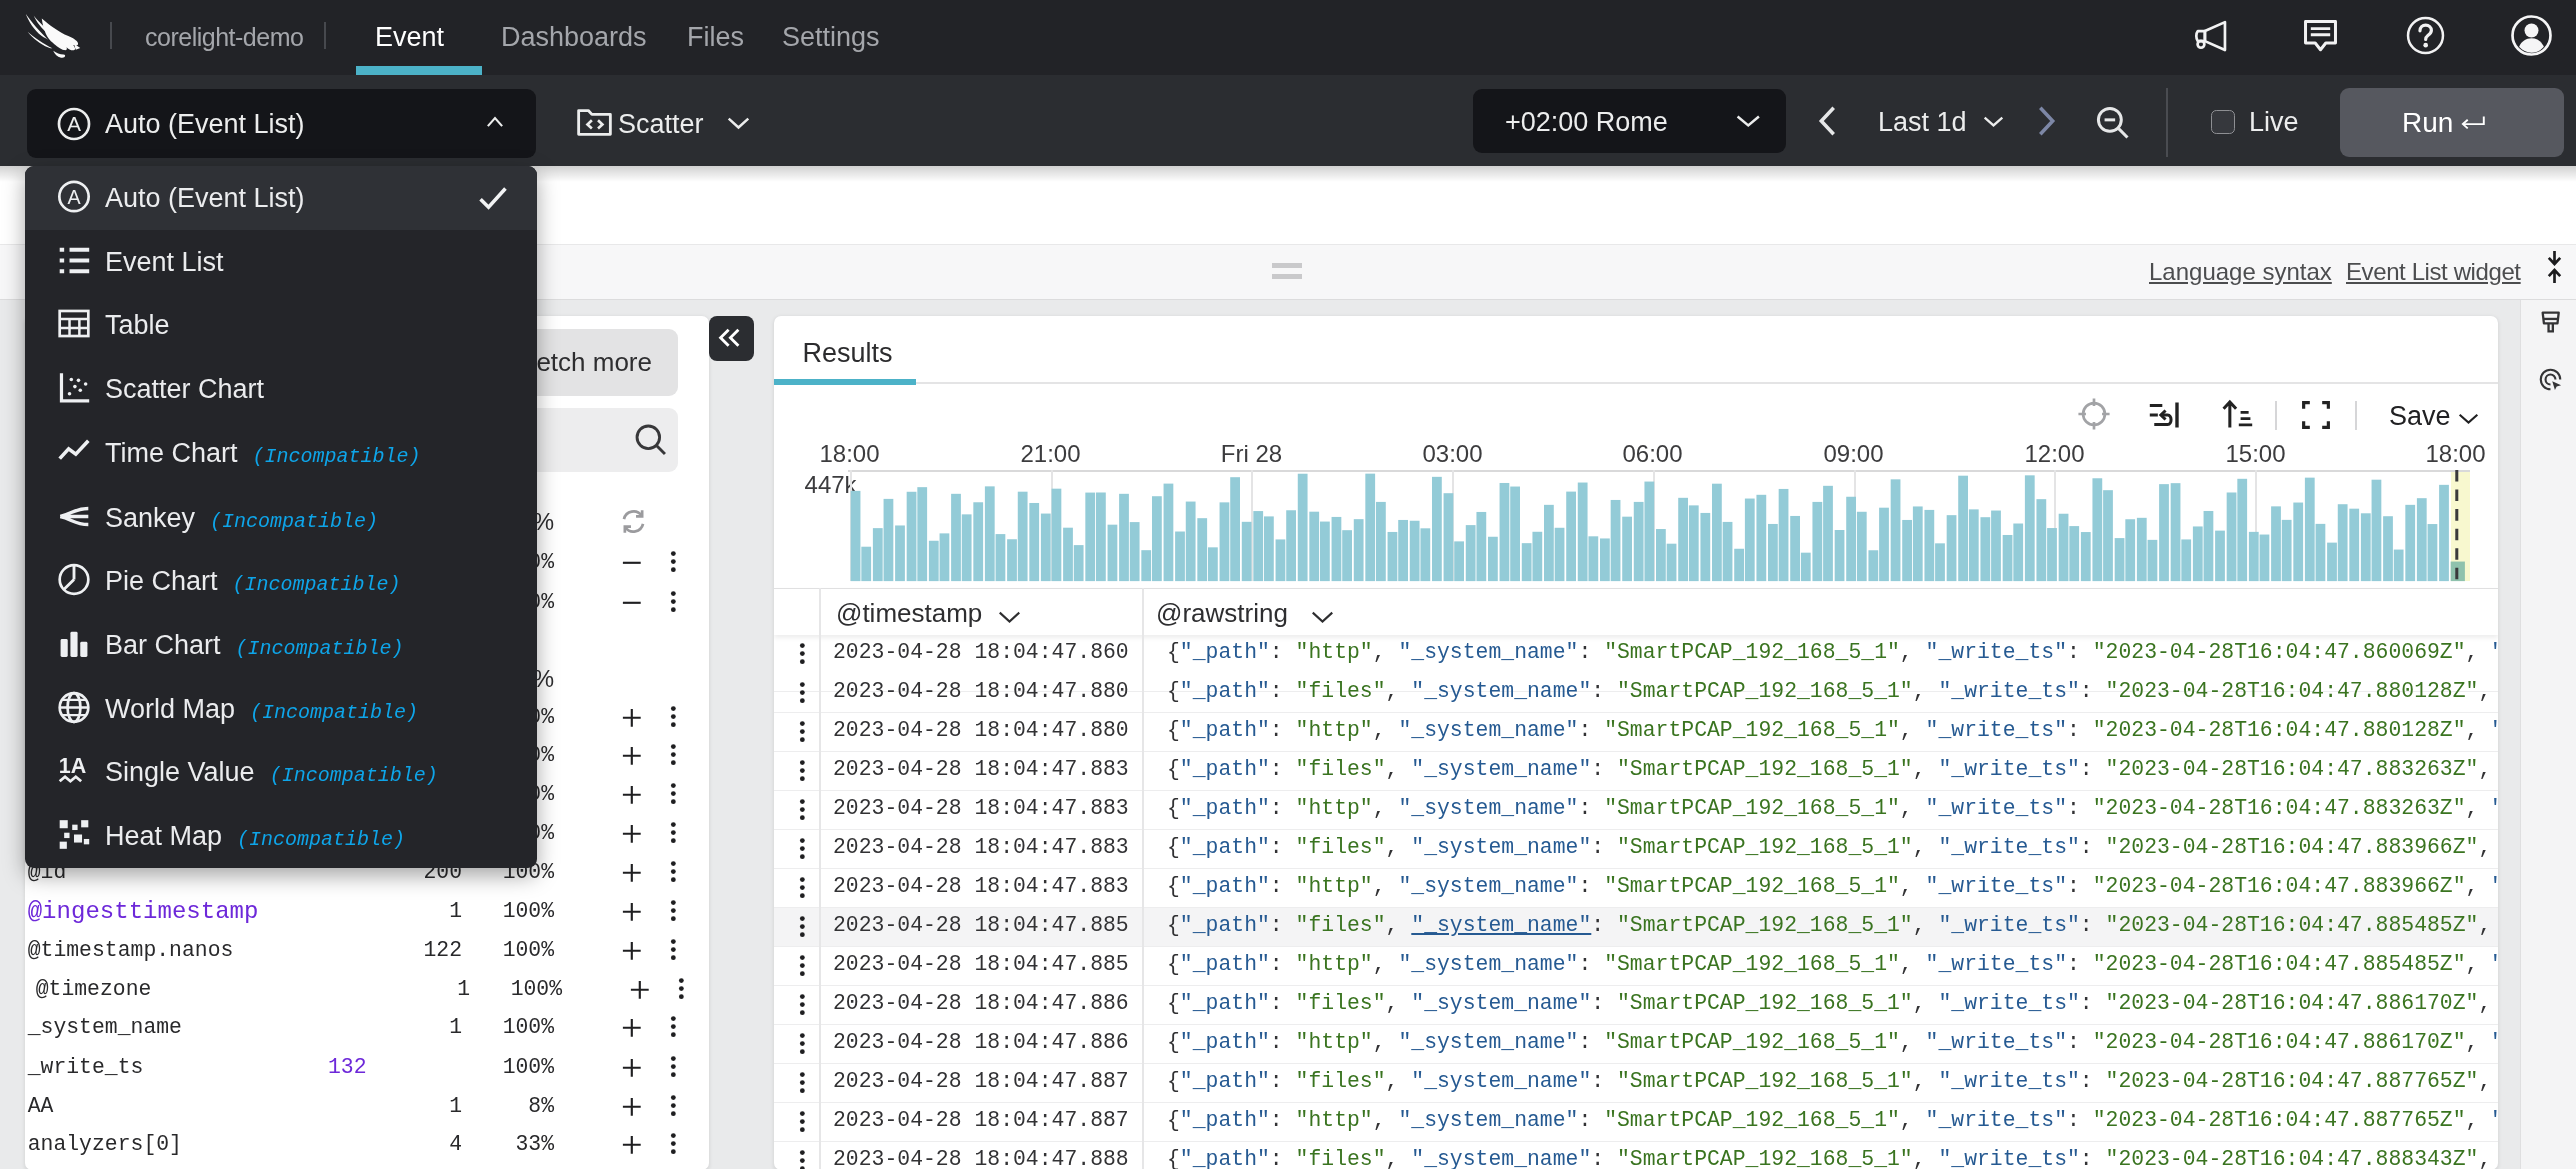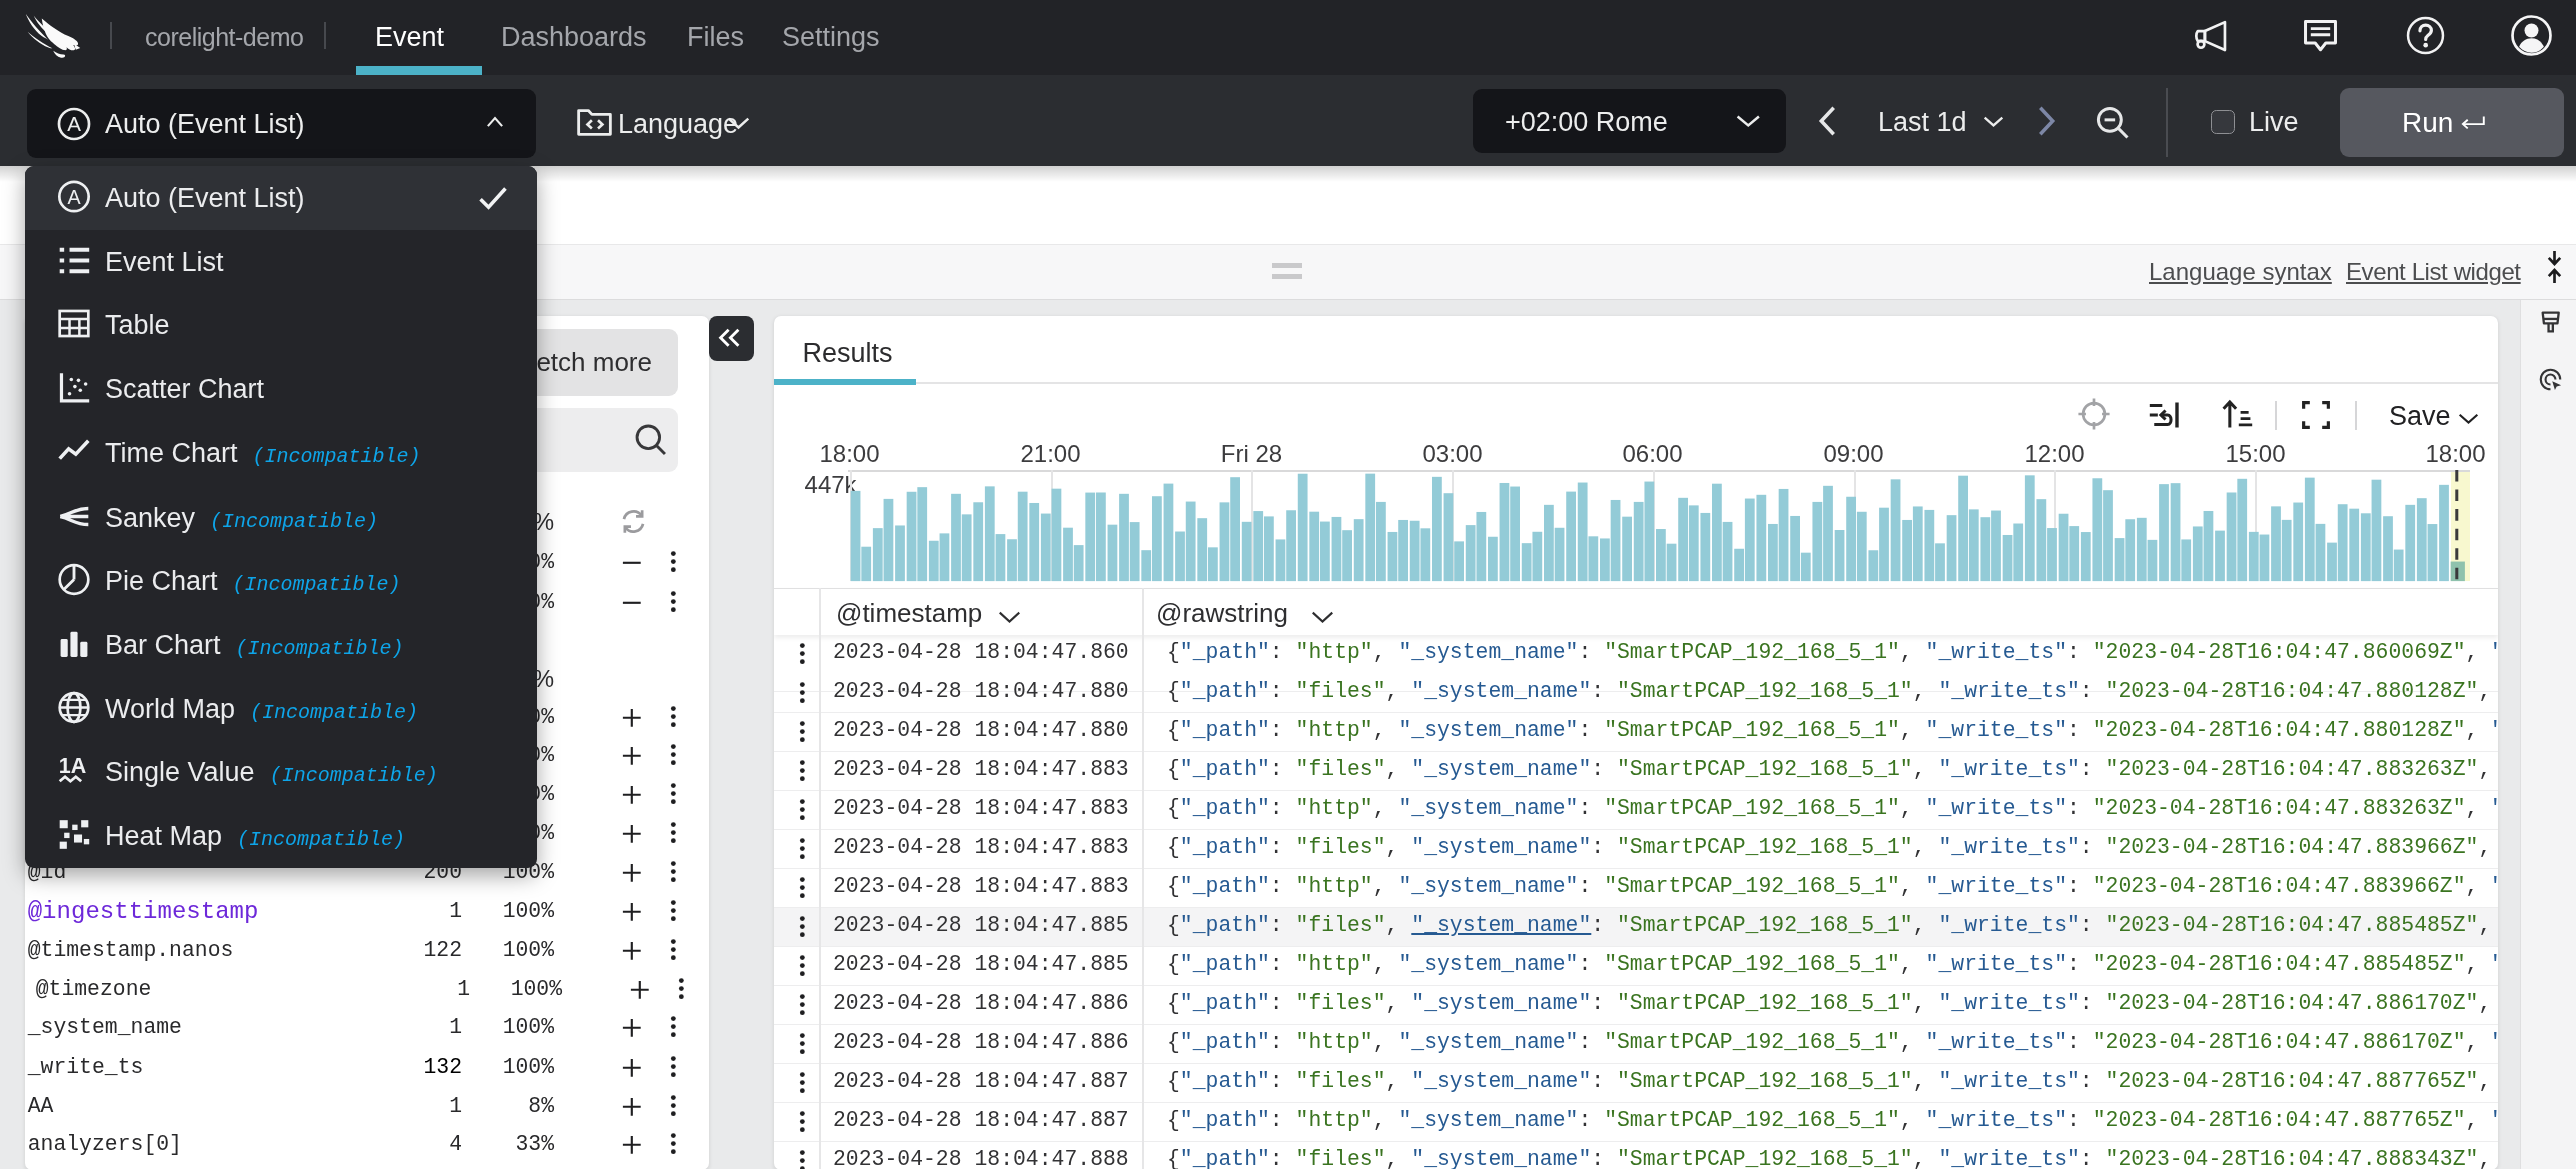--- a/index.html
+++ b/index.html
@@ -108,21 +108,21 @@
       <div class="abs" style="left:78px; top:19.6px;">Auto (Event List)</div>
       <svg class="abs" style="left:459px; top:26px;" width="18" height="13.4" viewBox="0 0 20 15" fill="none" stroke="#eceded" stroke-width="2.4">
           <path d="M2 12.5 L10 3.5 L18 12.5"></path>
         </svg>
     </div>
 
     <svg class="abs" style="left:576px; top:30px;" width="37" height="34" viewBox="0 0 21 19" fill="none" stroke="#eceded" stroke-width="1.6">
       <path d="M1.5 3 L7 3 L9 5.2 L19.5 5.2 L19.5 16.5 L1.5 16.5 Z" stroke-linejoin="round"></path>
       <path d="M9 8.5 L6.5 10.9 L9 13.2 M12.5 8.5 L15 10.9 L12.5 13.2" stroke-width="1.5"></path>
     </svg>
-    <div class="abs" style="left:618px; top:34px; color:#eceded; font-size:27px;">Language</div>
+    <div class="abs" style="left:618px; top:34px; color:#eceded; font-size:27px;">Scatter</div>
     <svg class="abs" style="left:725px; top:40px;" width="27px" height="16" viewBox="0 0 30 18" fill="none" stroke="#eceded" stroke-width="2.8">
         <path d="M4 4 L15 14 L26 4"></path>
       </svg>
 
     <div class="darkbox" style="left:1473px; top:14.2px; width:313px; height:64px;">
       <div class="abs" style="left:32px; top:18px;">+02:00 Rome</div>
       <svg class="abs" style="left:261px; top:24px;" width="28.5" height="16" viewBox="0 0 32 18" fill="none" stroke="#eceded" stroke-width="2.8">
           <path d="M4 4 L16 14 L28 4"></path>
         </svg>
     </div>
@@ -352,21 +352,21 @@
             <path d="M11 1 L11 21 M1 11 L21 11"></path>
           </svg>
           <svg class="abs" style="left:643px; top:6.2px;" width="10.7" height="27" viewBox="0 0 12 30" fill="#1f1f21">
             <circle cx="6" cy="5" r="2.7"></circle>
             <circle cx="6" cy="14" r="2.7"></circle>
             <circle cx="6" cy="23" r="2.7"></circle>
           </svg>
         </div>
         <div class="abs" style="left:0; top:725px; width:684px; height:39px; line-height:39px;">
           <div class="abs mono" style="left:2.7px; font-size:21.4px; letter-spacing:0.02px; color:#29292b;">_write_ts</div>
-          <div class="abs mono" style="right:247px; width:134px; text-align:right; font-size:21.4px; color:#000000;">132</div>
+          <div class="abs mono" style="right:247px; width:134px; text-align:left; font-size:21.4px; color:#6d28d9;">132</div>
           <div class="abs mono" style="right:155px; width:80px; text-align:right; font-size:21.4px; color:#29292b;">100%</div>
           <svg class="abs" style="left:597px; top:9.8px;" width="19.6" height="19.6" viewBox="0 0 22 22" stroke="#1f1f21" stroke-width="2.4">
             <path d="M11 1 L11 21 M1 11 L21 11"></path>
           </svg>
           <svg class="abs" style="left:643px; top:6.2px;" width="10.7" height="27" viewBox="0 0 12 30" fill="#1f1f21">
             <circle cx="6" cy="5" r="2.7"></circle>
             <circle cx="6" cy="14" r="2.7"></circle>
             <circle cx="6" cy="23" r="2.7"></circle>
           </svg>
         </div>

